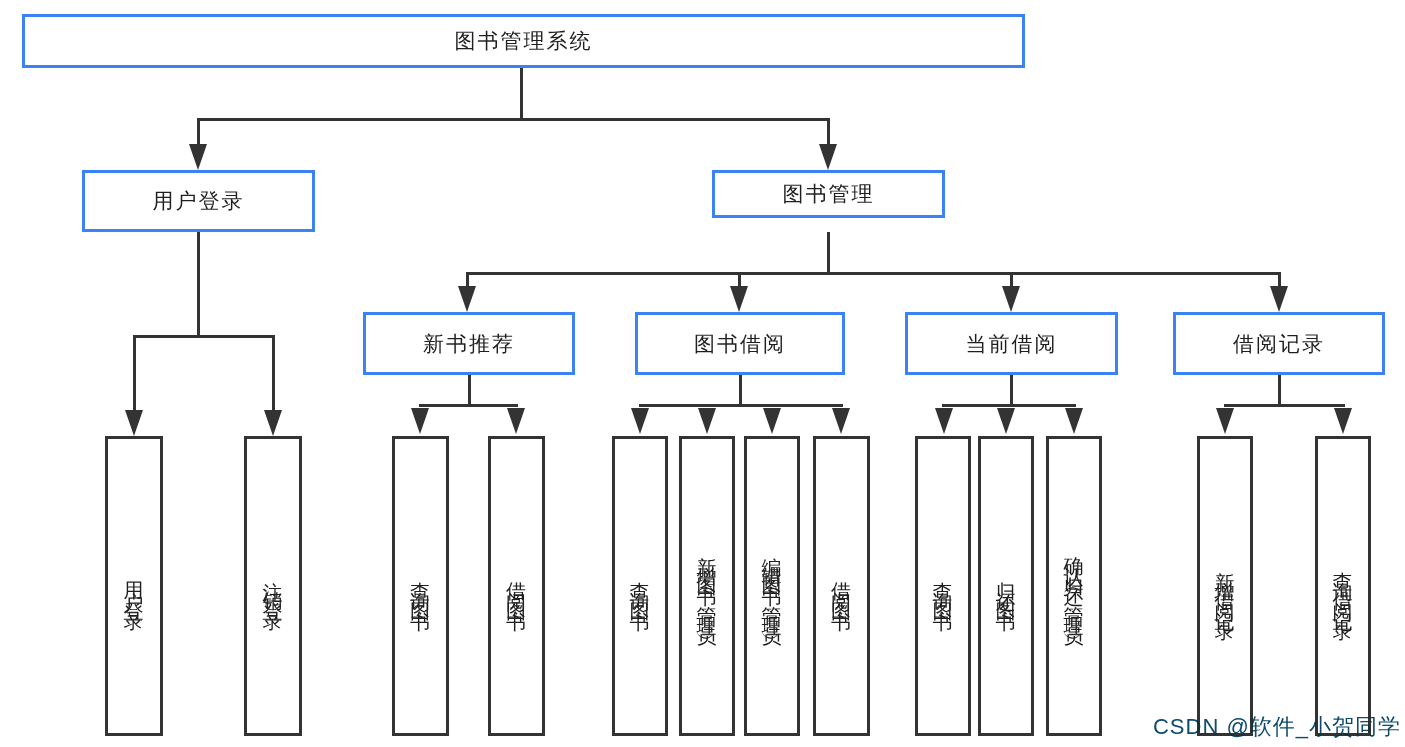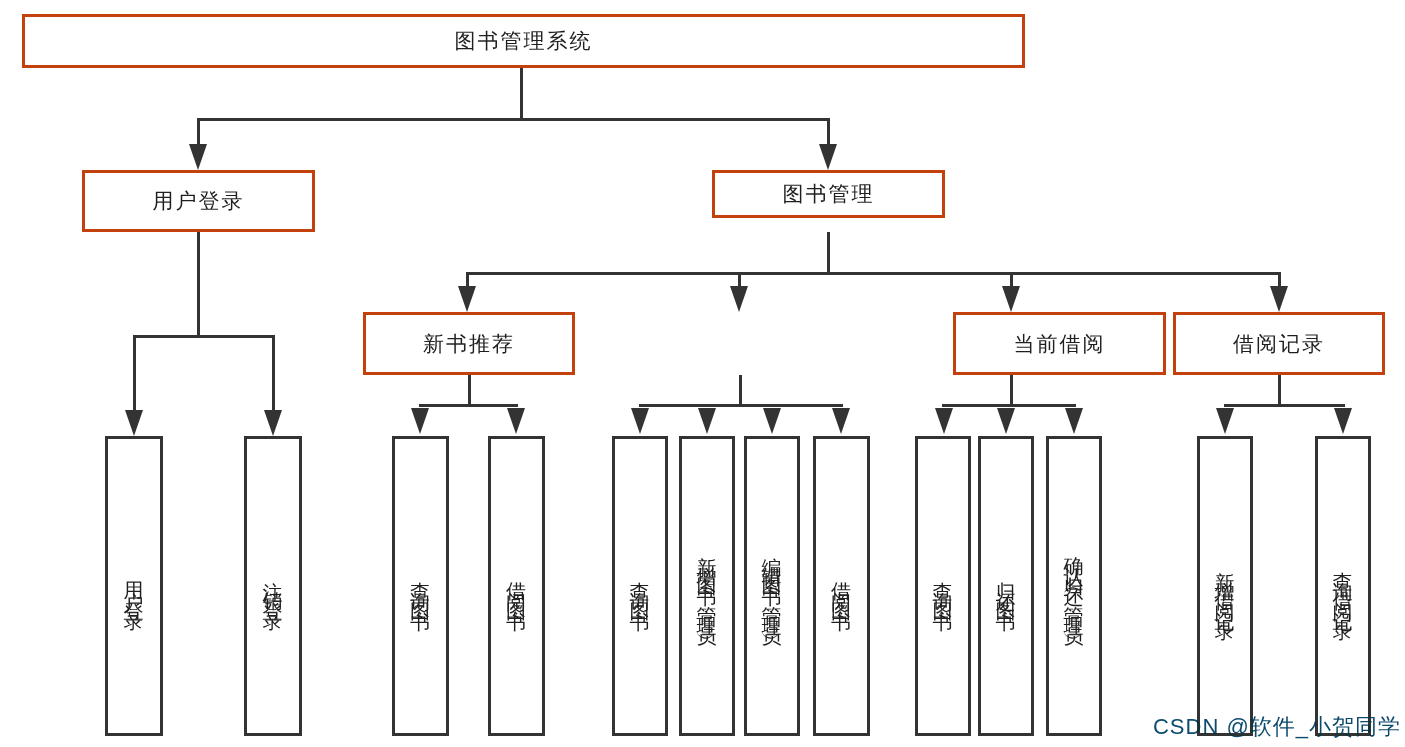--- a/index.html
+++ b/index.html
@@ -8,21 +8,21 @@
     width: 1405px;
     height: 747px;
     background: #ffffff;
     font-family: "Liberation Sans", "DejaVu Sans", sans-serif;
     overflow: hidden;
   }
   
   .hbox {
     position: absolute;
     box-sizing: border-box;
-    border: 3px solid #c2410c;
+    border: 3px solid #3b82f6;
     background: #ffffff;
     display: flex;
     align-items: center;
     justify-content: center;
     color: #1f1f1f;
     font-size: 21px;
     letter-spacing: 2px;
     z-index: 2;
   }
   
@@ -108,21 +108,24 @@
   <div class="line" style="left:738px;  top:275px; width:3px;   height:15px;"></div>
   <div class="arrow" style="left:730px;  top:286px;"></div>
   <div class="line" style="left:1010px; top:275px; width:3px;   height:15px;"></div>
   <div class="arrow" style="left:1002px; top:286px;"></div>
   <div class="line" style="left:1278px; top:275px; width:3px;   height:15px;"></div>
   <div class="arrow" style="left:1270px; top:286px;"></div>
 
   <div class="hbox" style="left:363px; top:312px; width:212px; height:63px;">
     <span>新书推荐</span>
   </div>
-  <div class="hbox" style="left:905px; top:312px; width:213px; height:63px;margin-left:48px;">
+  <div class="hbox" style="left:635px; top:312px; width:210px; height:63px;">
+    <span>图书借阅</span>
+  </div>
+  <div class="hbox" style="left:905px; top:312px; width:213px; height:63px;">
     <span>当前借阅</span>
   </div>
   <div class="hbox" style="left:1173px; top:312px; width:212px; height:63px;">
     <span>借阅记录</span>
   </div>
 
   <div class="line" style="left:468px; top:375px; width:3px;  height:32px;"></div>
   <div class="line" style="left:419px; top:404px; width:99px; height:3px;"></div>
   <div class="arrow" style="left:411px; top:408px;"></div>
   <div class="arrow" style="left:507px; top:408px;"></div>

